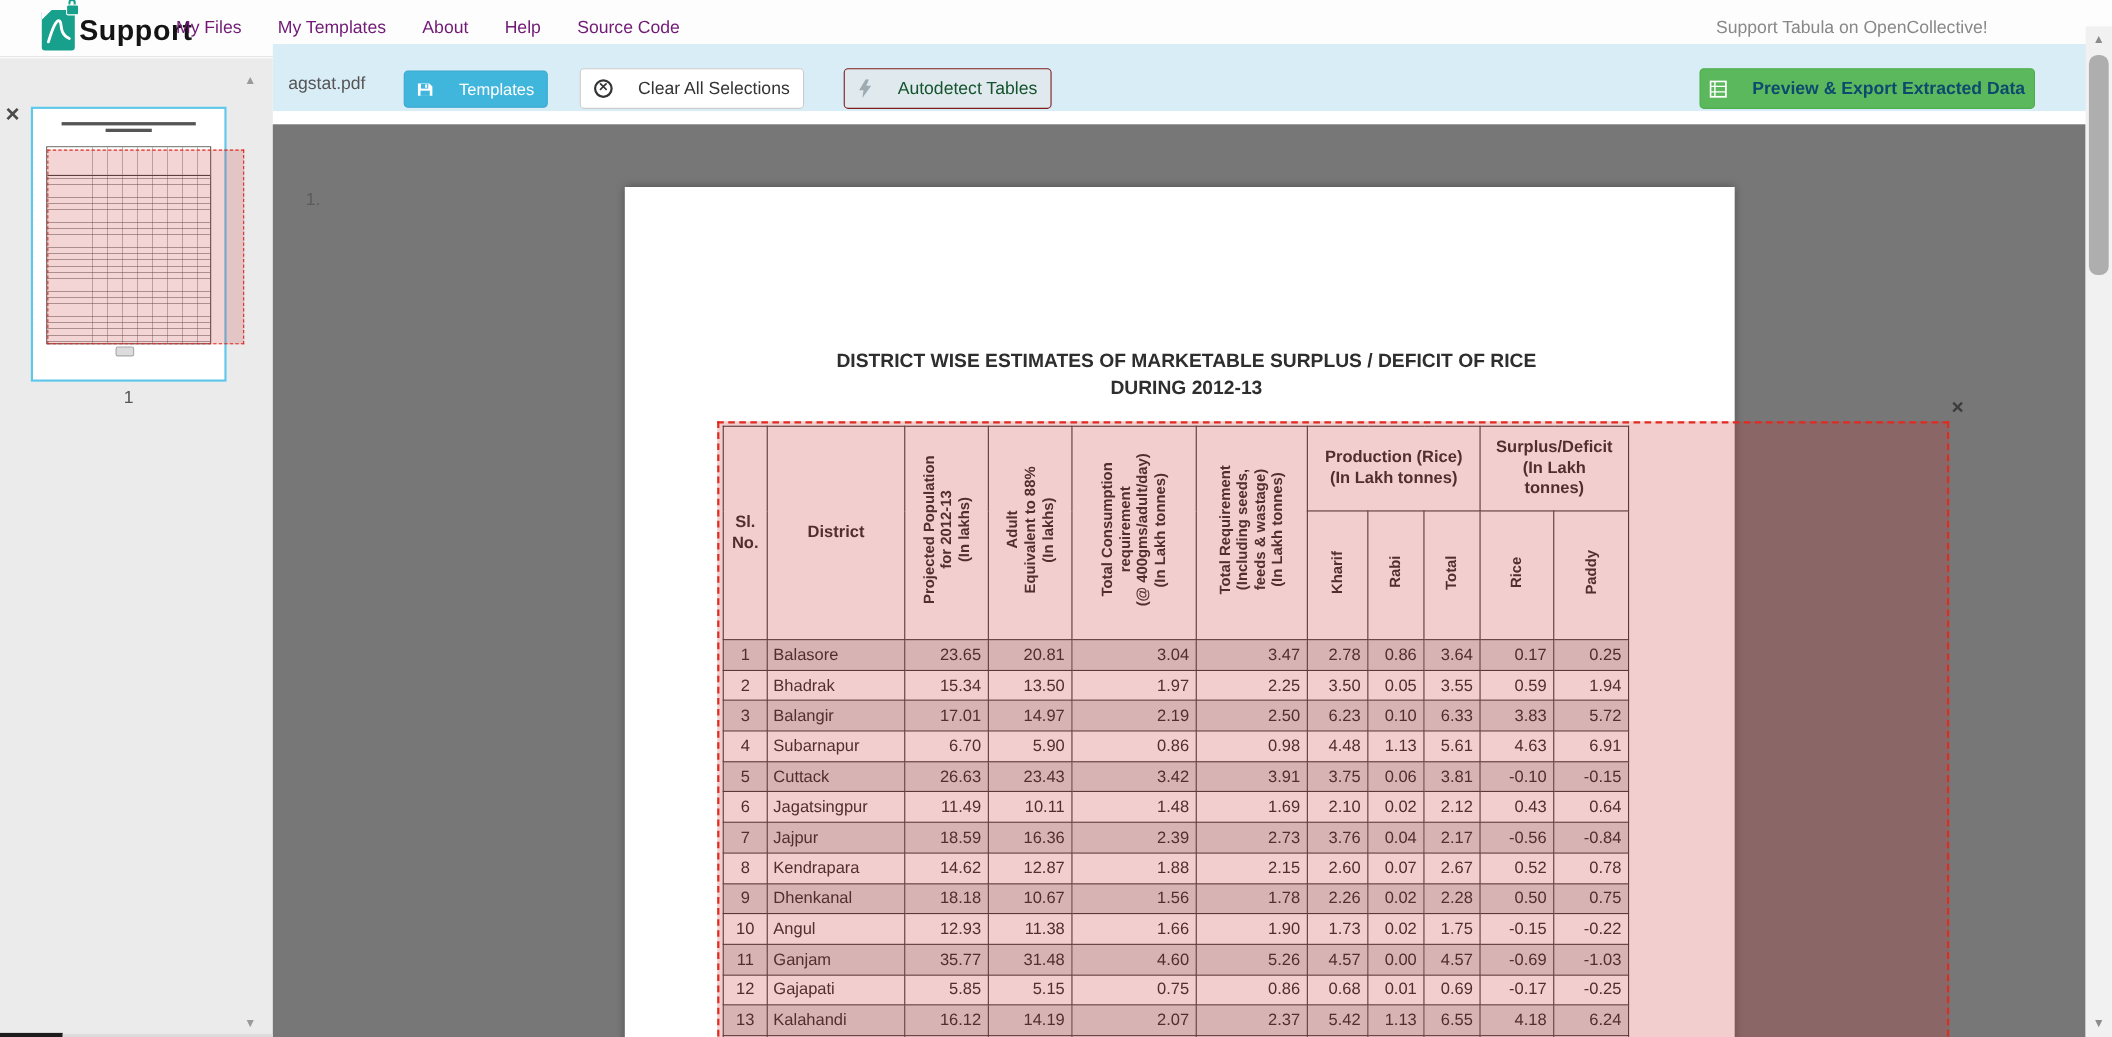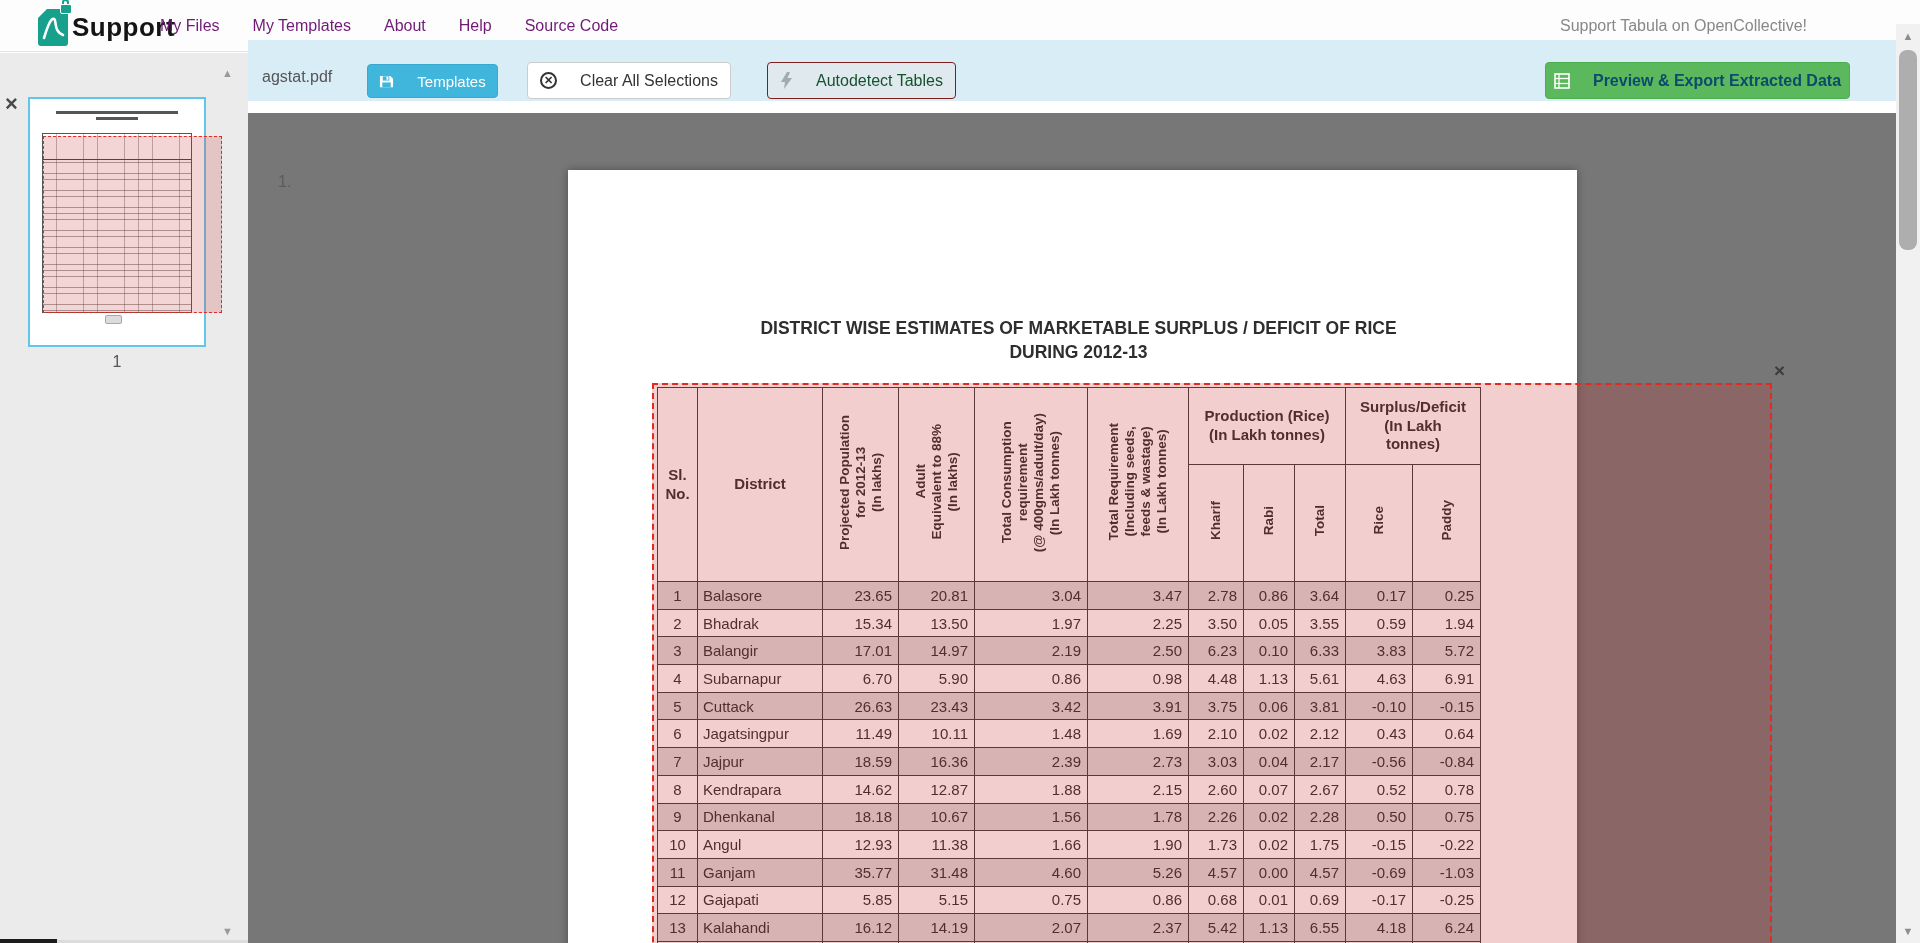--- a/index.html
+++ b/index.html
@@ -290,21 +290,21 @@
             <td class="num">0.43</td>
             <td class="num">0.64</td>
           </tr>
           <tr class="data alt">
             <td class="sl">7</td>
             <td class="name">Jajpur</td>
             <td class="num">18.59</td>
             <td class="num">16.36</td>
             <td class="num">2.39</td>
             <td class="num">2.73</td>
-            <td class="num">3.03</td>
+            <td class="num">3.76</td>
             <td class="num">0.04</td>
             <td class="num">2.17</td>
             <td class="num">-0.56</td>
             <td class="num">-0.84</td>
           </tr>
           <tr class="data">
             <td class="sl">8</td>
             <td class="name">Kendrapara</td>
             <td class="num">14.62</td>
             <td class="num">12.87</td>

